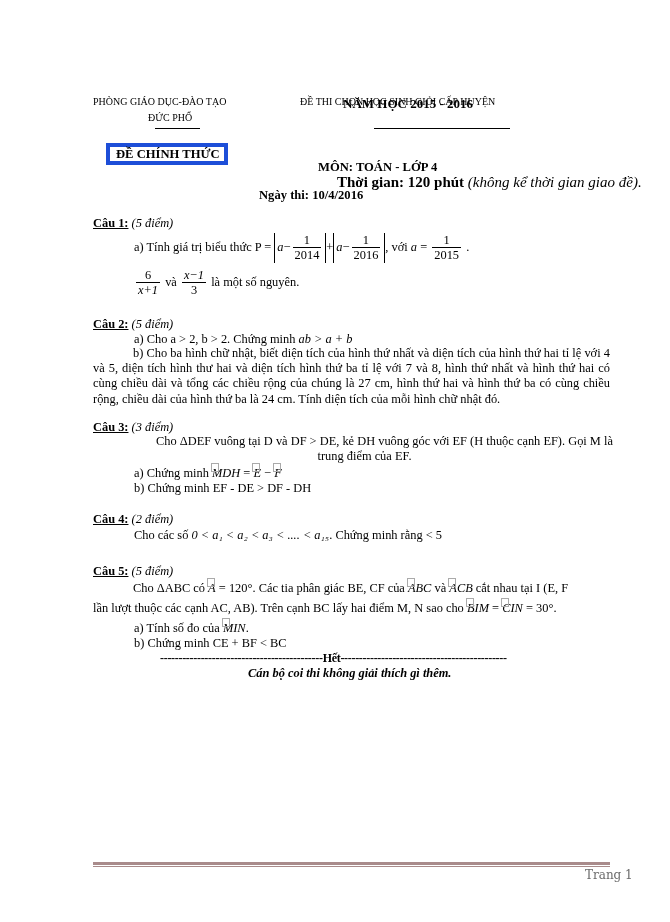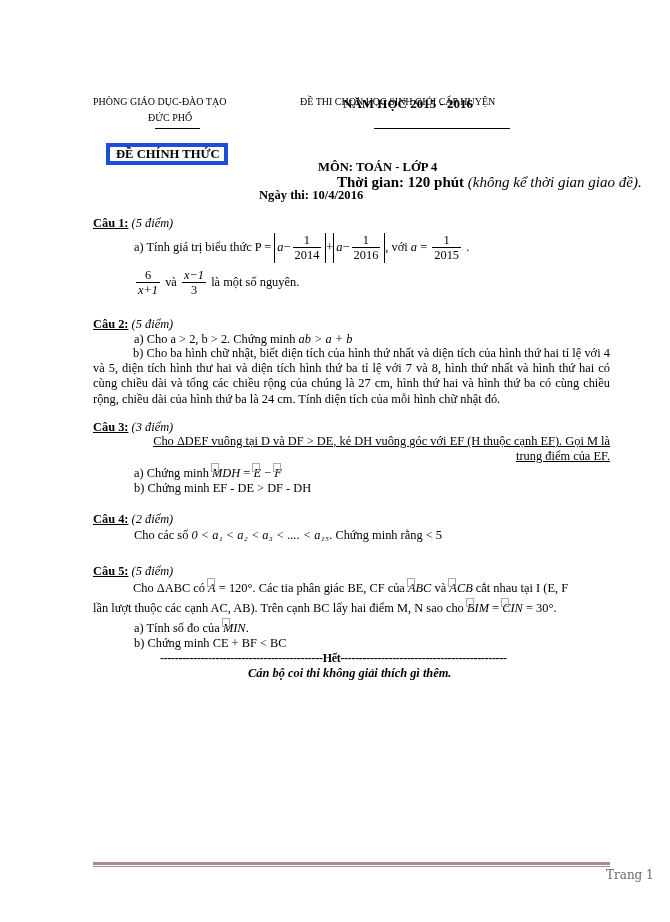--- a/index.html
+++ b/index.html
@@ -15,21 +15,21 @@
   .para { position: absolute; left: 110px; width: 500px; text-align: justify; line-height: 15.2px; }
   .frac { display: inline-block; vertical-align: middle; text-align: center; margin: 0 2px; font-family: "Liberation Serif", serif; }
   .frac .n { display: block; padding: 0 2px; border-bottom: 1px solid #000; line-height: 14px; }
   .frac .d { display: block; padding: 0 2px; line-height: 15px; }
   .abs-bar { display: inline-block; border-left: 1px solid #000; border-right: 1px solid #000; padding: 0 2px; vertical-align: middle; }
   .mv { font-style: italic; }
   .ang { font-style: italic; position: relative; }
   .ang::before { content: ""; position: absolute; left: -1px; top: -3px; width: 6px; height: 7px; border: 1px solid #aaa; }
   .footer-line1 { position: absolute; left: 93px; top: 862px; width: 517px; height: 3px; background: #a98b8b; }
   .footer-line2 { position: absolute; left: 93px; top: 866px; width: 517px; height: 1px; background: #a98b8b; }
-  .page-num { position: absolute; left: 606px; top: 868px; font-size: 12px; color: #6a6a6a; font-family: "DejaVu Serif", serif; }
+  .page-num { position: absolute; left: 585px; top: 868px; font-size: 12px; color: #6a6a6a; font-family: "DejaVu Serif", serif; }
 </style>
 </head>
 <body>
 
 <div class="abs hdr" style="left:93px; top:96px;">PHÒNG GIÁO DỤC-ĐÀO TẠO</div>
 <div class="abs hdr" style="left:148px; top:112px;">ĐỨC PHỔ</div>
 <div class="line" style="left:155px; top:128px; width:45px;"></div>
 
 <div class="abs hdr" style="left:300px; top:96px;">ĐỀ THI CHỌN HỌC SINH GIỎI CẤP HUYỆN</div>
 <div class="abs b" style="left:343px; top:96px; font-size:13px;">NĂM HỌC 2015 - 2016</div>
@@ -73,21 +73,21 @@
 <div class="abs" style="left:134px; top:332px;">
   <span>a) Cho a &gt; 2, b &gt; 2. Chứng minh</span>
   <span class="mv">ab &gt; a + b</span>
 </div>
 <div class="para" style="left:93px; top:346px; width:517px; text-indent:40px;">b) Cho ba hình chữ nhật, biết diện tích của hình thứ nhất và diện tích của hình thứ hai tỉ lệ với 4 và 5, diện tích hình thư hai và diện tích hình thứ ba tỉ lệ với 7 và 8, hình thứ nhất và hình thứ hai có cùng chiều dài và tổng các chiều rộng của chúng là 27 cm, hình thứ hai và hình thứ ba có cùng chiều rộng, chiều dài của hình thứ ba là 24 cm. Tính diện tích của mỗi hình chữ nhật đó.</div>
 
 <div class="abs" style="left:93px; top:420px;">
   <span class="b u">Câu 3:</span>
   <span class="i">(3 điểm)</span>
 </div>
-<div class="para" style="left:93px; top:434px; width:517px; text-indent:40px; text-align:right;text-decoration:underline;">Cho ΔDEF vuông tại D và DF &gt; DE, kẻ DH vuông góc với EF  (H thuộc cạnh EF). Gọi M là trung điểm của EF.</div>
+<div class="para" style="left:106px; top:434px; width:517px; text-indent:40px; text-align:center;">Cho ΔDEF vuông tại D và DF &gt; DE, kẻ DH vuông góc với EF  (H thuộc cạnh EF). Gọi M là trung điểm của EF.</div>
 <div class="abs" style="left:134px; top:466px;">
   <span>a) Chứng minh</span>
   <span class="ang">MDH</span>
   <span>=</span>
   <span class="ang">E</span>
   <span>−</span>
   <span class="ang">F</span>
 </div>
 <div class="abs" style="left:134px; top:481px;">b) Chứng minh EF - DE &gt; DF - DH</div>
 

